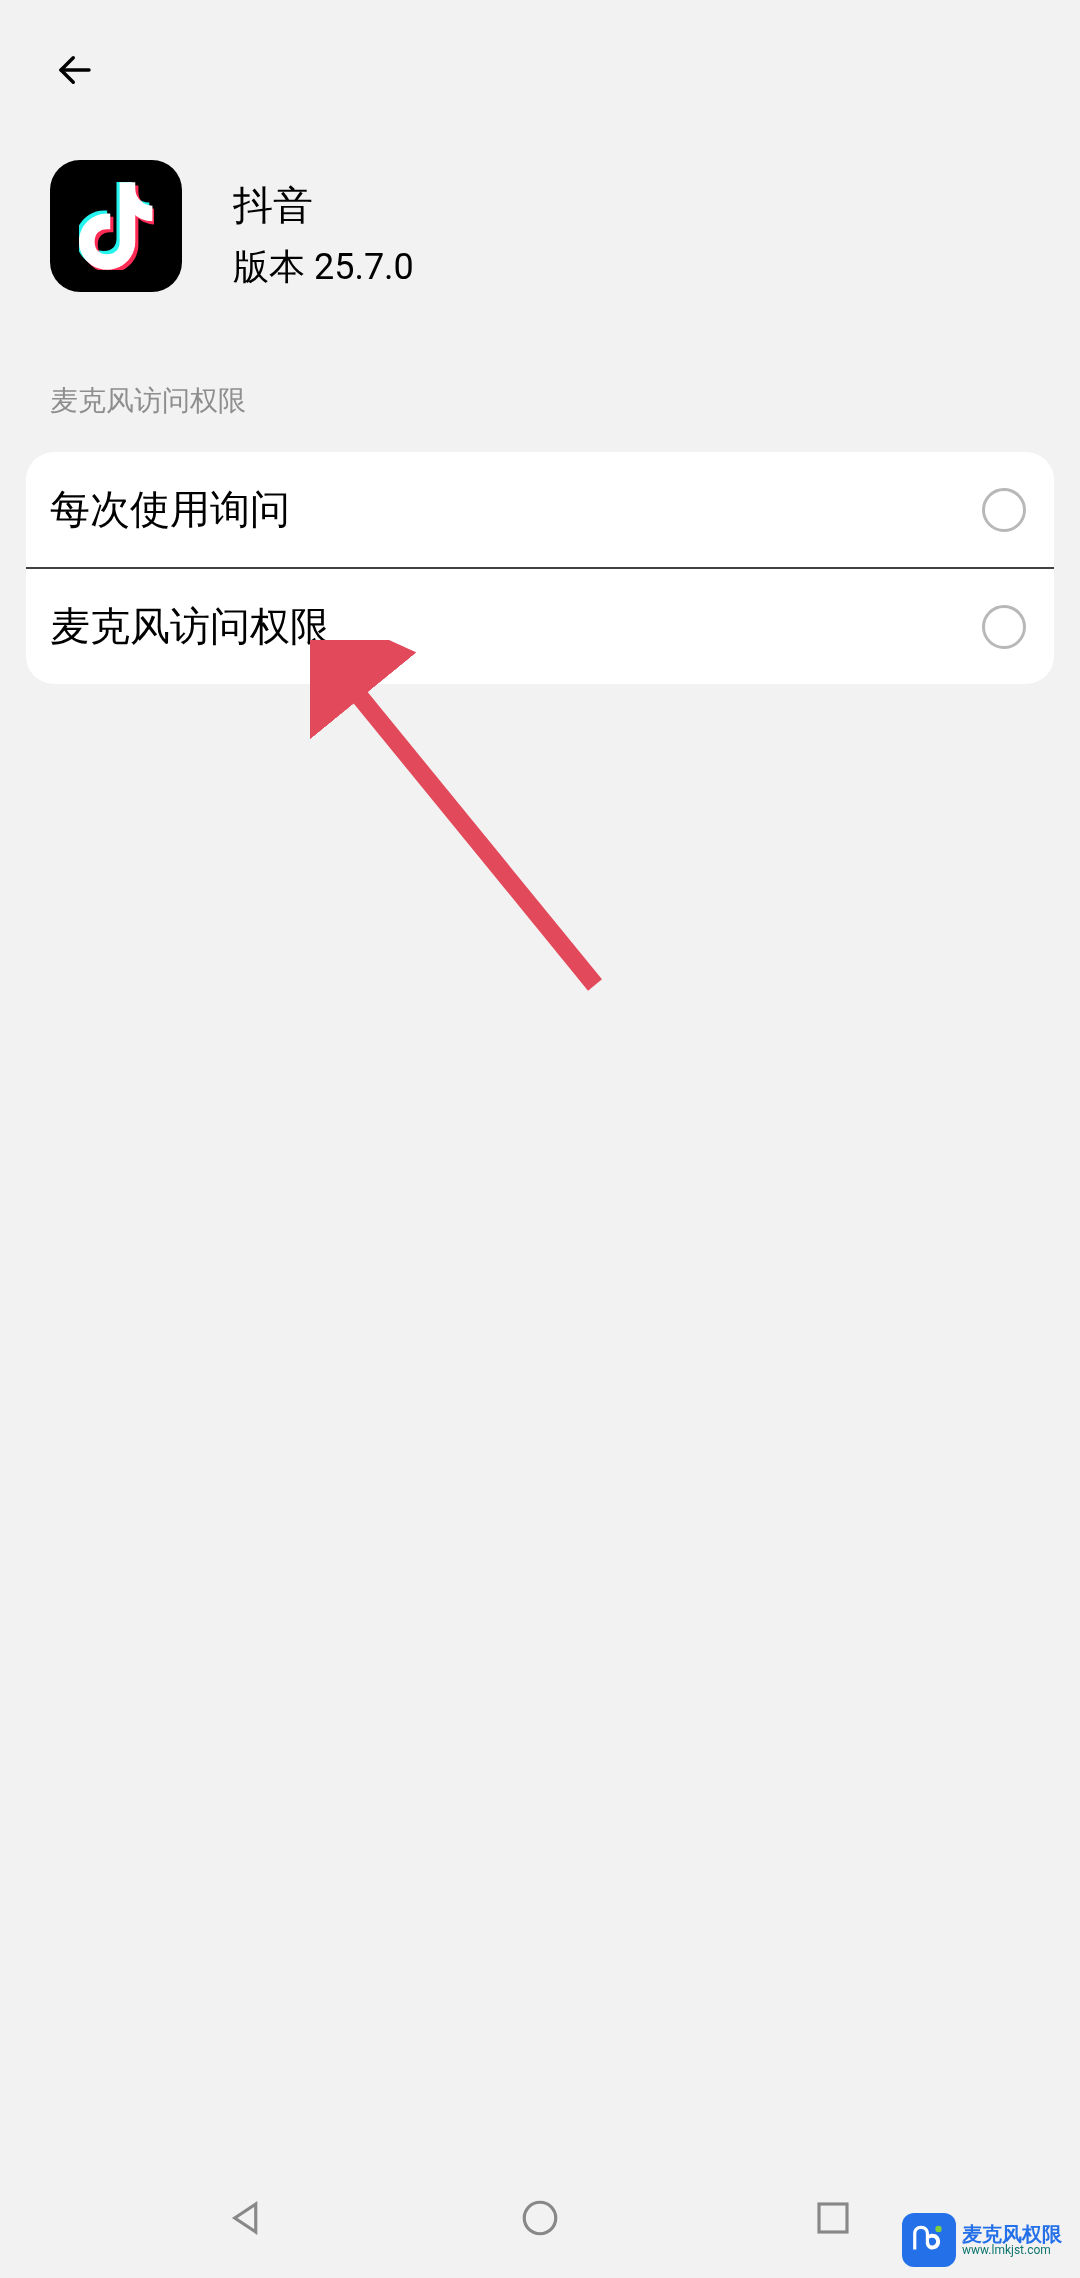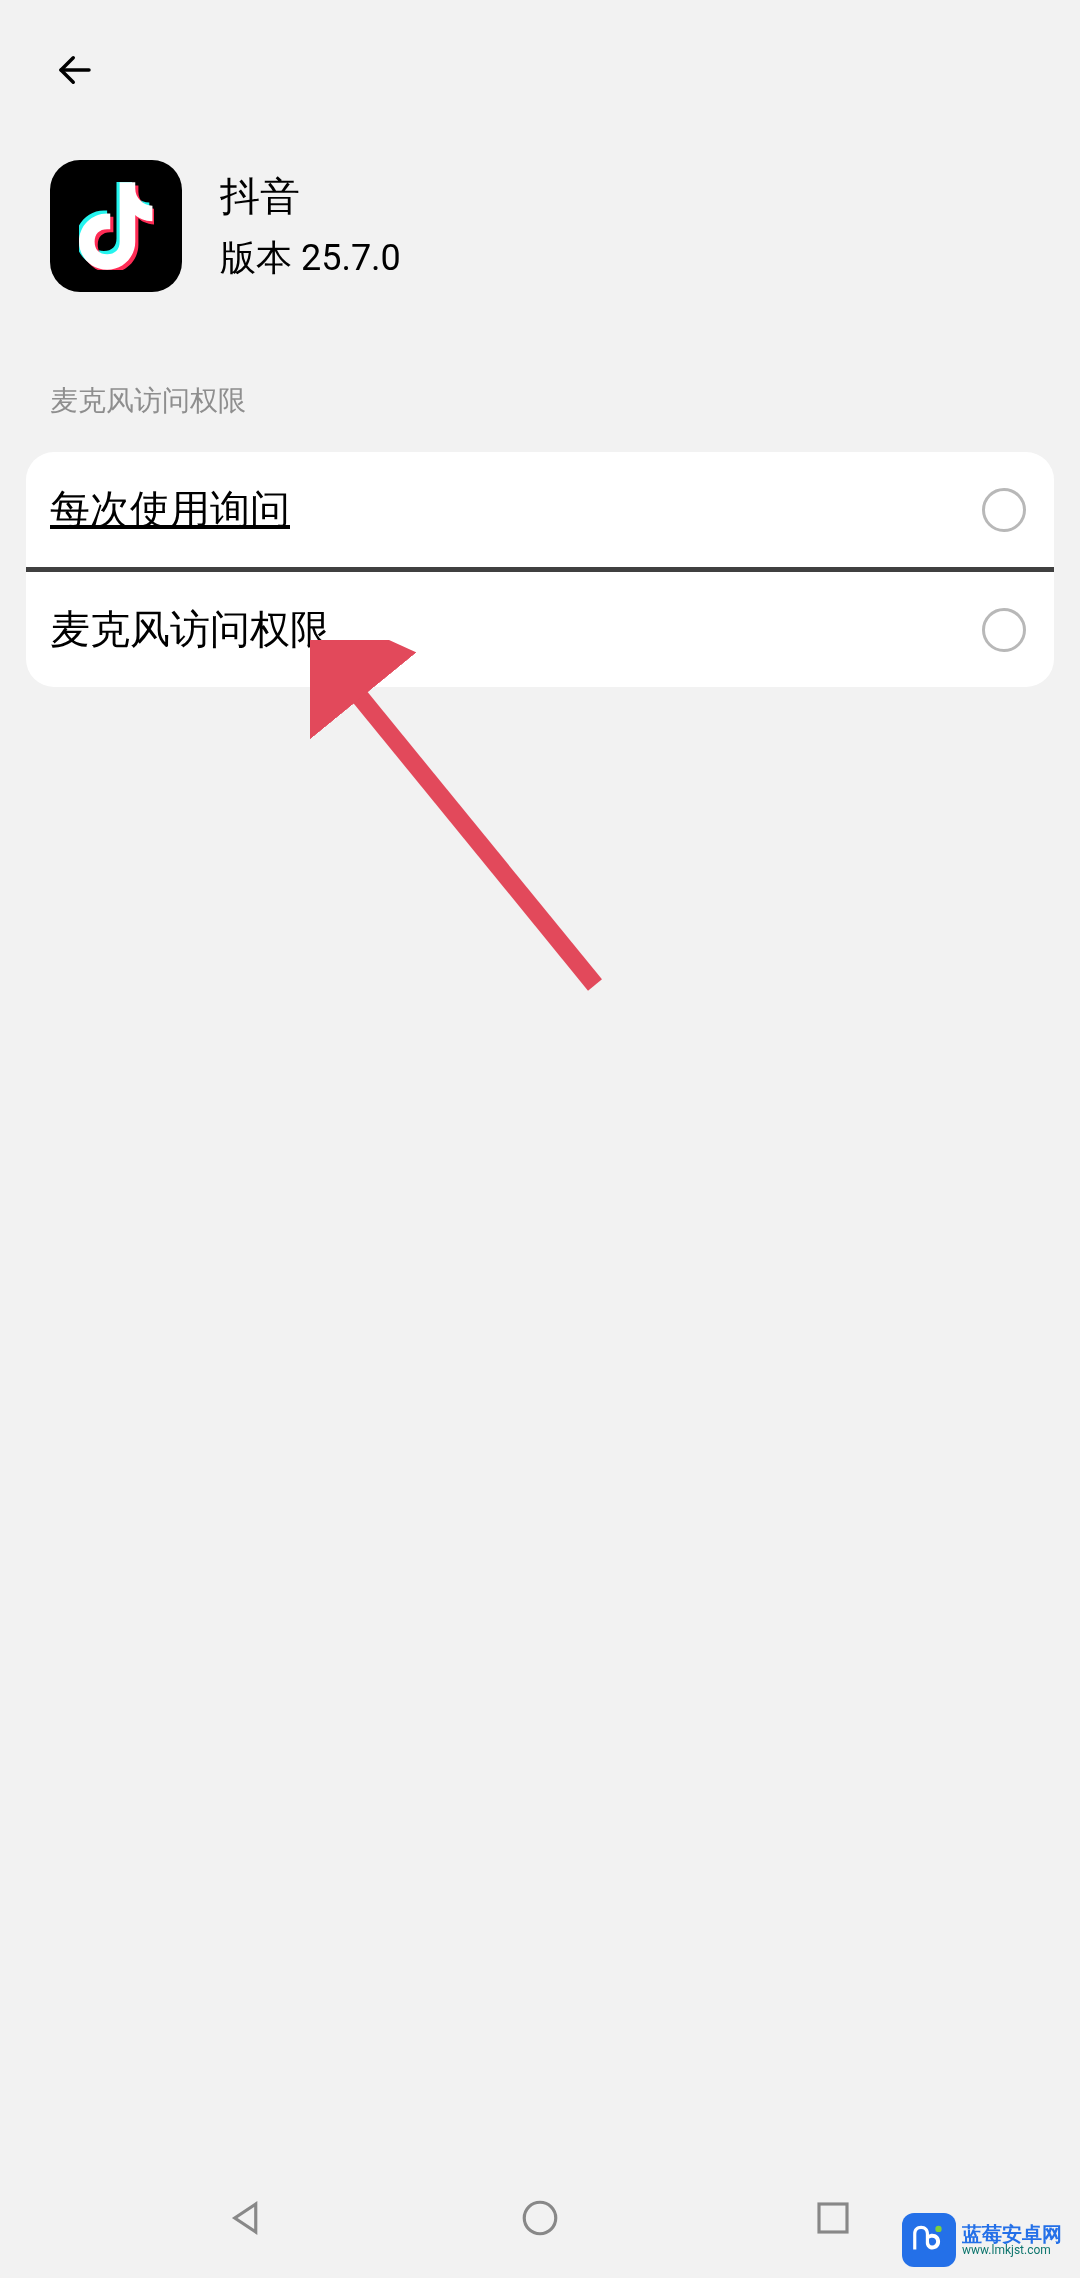--- a/index.html
+++ b/index.html
@@ -33,22 +33,23 @@
       width: 42px;
       height: 42px;
     }
     .header-title {
       font-size: 46px;
       color: #000;
       font-weight: 500;
     }
     .app-info {
       display: flex;
-      align-items: center;
+      align-items: flex-end;
       padding: 30px 22px 60px 50px;
+      gap: 13px;
     }
     .app-icon {
       width: 132px;
       height: 132px;
       border-radius: 30px;
       background: #000;
       display: flex;
       align-items: center;
       justify-content: center;
       margin-right: 38px;
@@ -83,22 +84,21 @@
       overflow: hidden;
     }
     .option-row {
       display: flex;
       align-items: center;
       justify-content: space-between;
       padding: 30px 28px 30px 24px;
       min-height: 100px;
     }
     .option-row:not(:last-child) {
-      border-bottom: 5px solid #404040;
-      text-decoration: underline;
+      border-bottom: 2px solid #404040;
     }
     .option-label {
       font-size: 40px;
       color: #000;
       font-weight: 400;
     }
     .radio {
       width: 44px;
       height: 44px;
       border-radius: 50%;
@@ -248,16 +248,16 @@
 </div>
 
 <div class="watermark">
   <div class="watermark-icon">
     <svg viewBox="0 0 24 24" fill="#fff">
       <path d="M 4 18 L 4 8 C 4 6 5 5 7 5 C 9 5 10 6 10 8 L 10 14 C 10 16 12 18 14 18 C 17 18 19 16 19 13 C 19 10 17 8 14 8 C 13 8 12 8.5 12 8.5 L 12 11 C 12 11 13 10.5 14 10.5 C 15.5 10.5 16.5 11.5 16.5 13 C 16.5 14.5 15.5 15.5 14 15.5 C 12.5 15.5 12 14.5 12 13 L 12 8 C 12 5 10 3 7 3 C 4 3 2 5 2 8 L 2 18 Z"></path>
       <circle cx="18" cy="5" r="2" fill="#7dd03c"></circle>
     </svg>
   </div>
   <div class="watermark-text">
-    <div class="watermark-title">蓝莓安卓网</div>
+    <div class="watermark-title">麦克风权限</div>
     <div class="watermark-url">www.lmkjst.com</div>
   </div>
 </div>
 
 </body></html>

